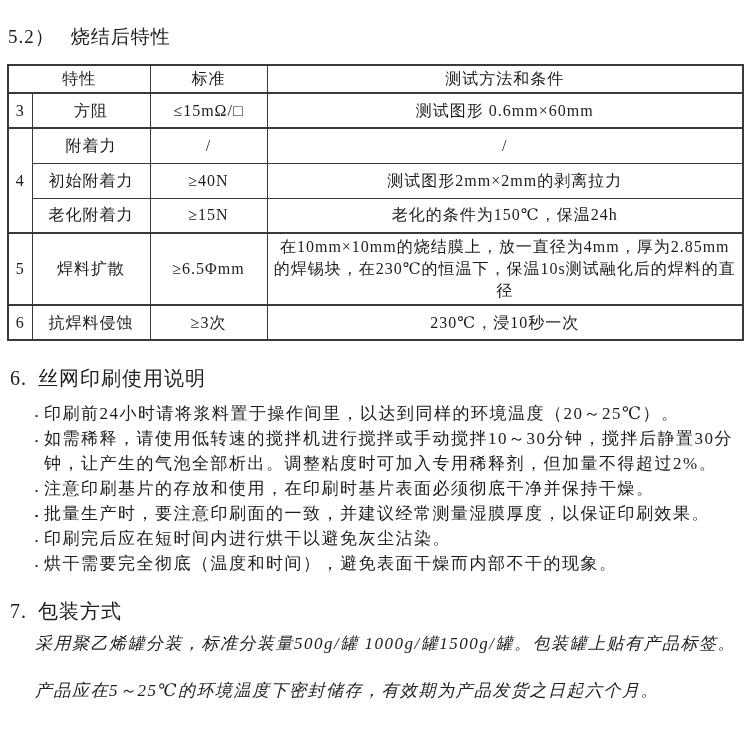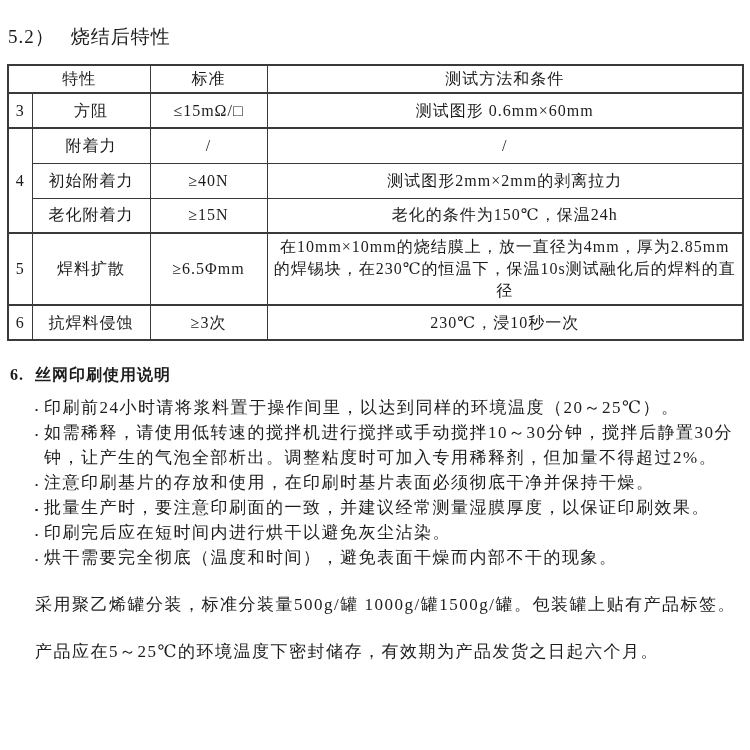--- a/index.html
+++ b/index.html
@@ -42,22 +42,22 @@
   td.c-num { font-size: 15px; letter-spacing: 0; }
   tr.h-row  > td { height: 15px; }
   tr.r-std  > td { height: 35px; }
   tr.r-tall > td { height: 65px; }
   td.method-long { padding: 2px 6px; }
 
   
   .section { margin-top: 22px; }
   .section.first { margin-top: 24px; }
   .sec-heading {
-    font-size: 16px;
-    font-weight: bold;
+    font-size: 20px;
+    font-weight: normal;
     letter-spacing: 1px;
     white-space: nowrap;
   }
   .sec-heading .h-num { display: inline-block; margin: 0 11px 0 3px; }
   ul.notes {
     list-style: none;
     margin: 9px 0 0 0;
     padding: 0;
   }
   ul.notes li {
@@ -71,20 +71,21 @@
   ul.notes li .bullet {
     position: absolute;
     left: 21px;
     top: -2px;
   }
   .sec-body {
     margin: 6px 0 0 28px;
     font-size: 17px;
     letter-spacing: 1.5px;
     line-height: 25px;
+    font-style: italic;
   }
 </style>
 </head>
 <body>
 
 <div class="page">
 
   <div class="doc-title">
     <span class="t-num">5.2）</span><span class="t-text">烧结后特性</span>
   </div>
@@ -168,20 +169,23 @@
         <span>印刷完后应在短时间内进行烘干以避免灰尘沾染。</span>
       </li>
       <li>
         <span class="bullet">．</span>
         <span>烘干需要完全彻底（温度和时间），避免表面干燥而内部不干的现象。</span>
       </li>
     </ul>
   </div>
 
   <div class="section">
+    <div class="sec-heading">
+      <span class="h-num">7.</span><span>包装方式</span>
+    </div>
     <div class="sec-body">采用聚乙烯罐分装，标准分装量500g/罐 1000g/罐1500g/罐。包装罐上贴有产品标签。</div>
   </div>
 
   <div class="section">
     <div class="sec-body">产品应在5～25℃的环境温度下密封储存，有效期为产品发货之日起六个月。</div>
   </div>
 
 </div>
 
 </body></html>

